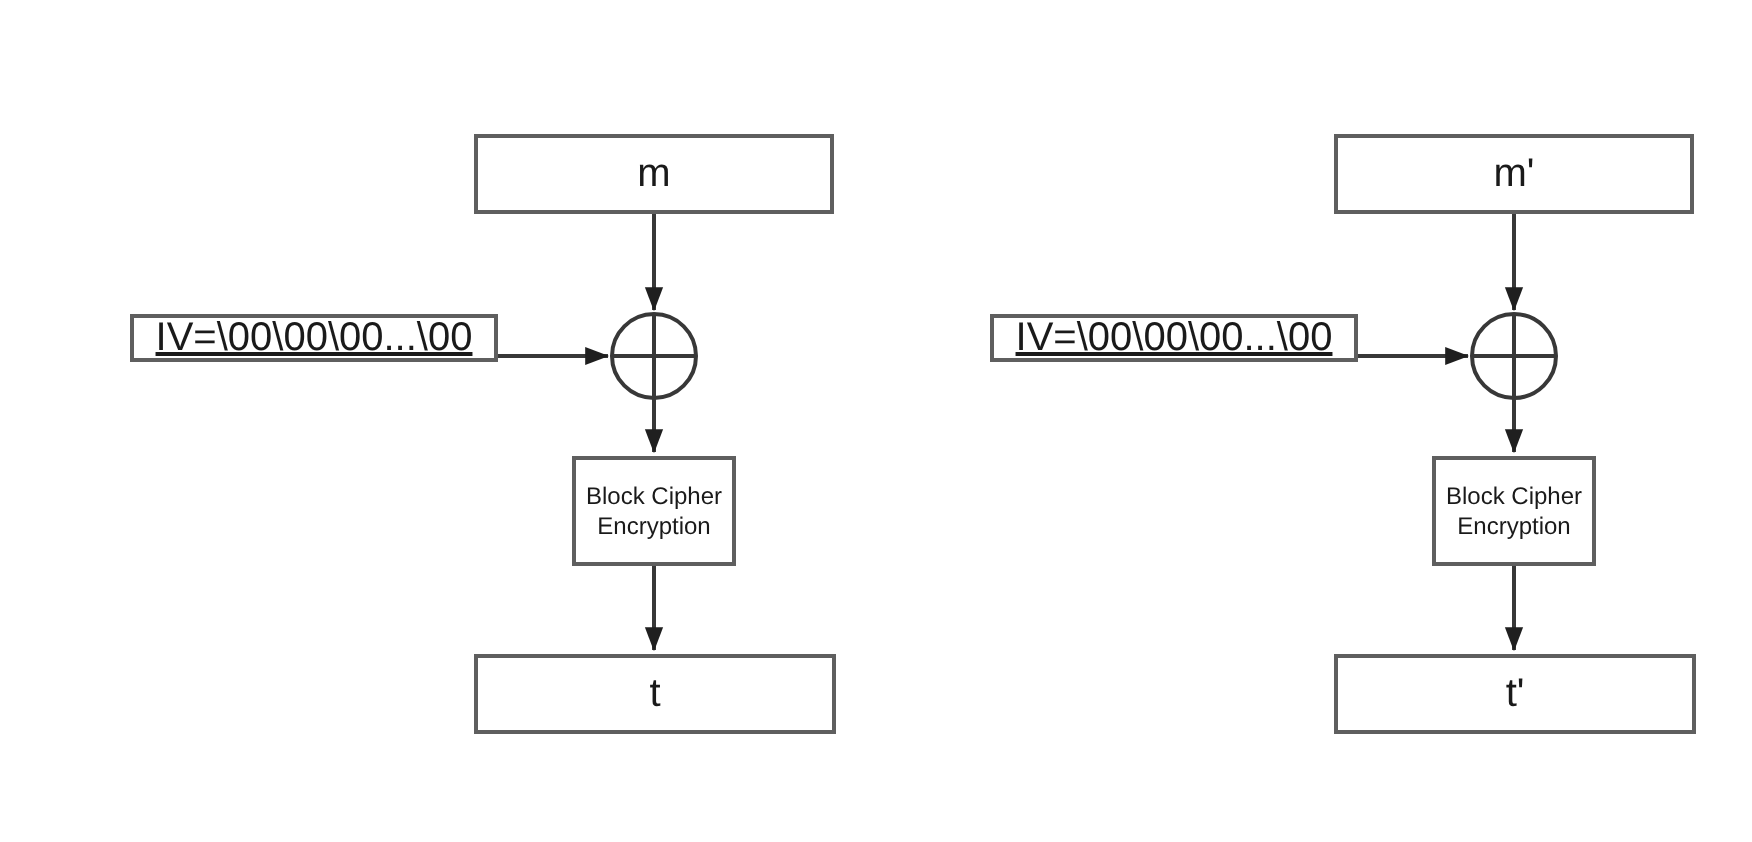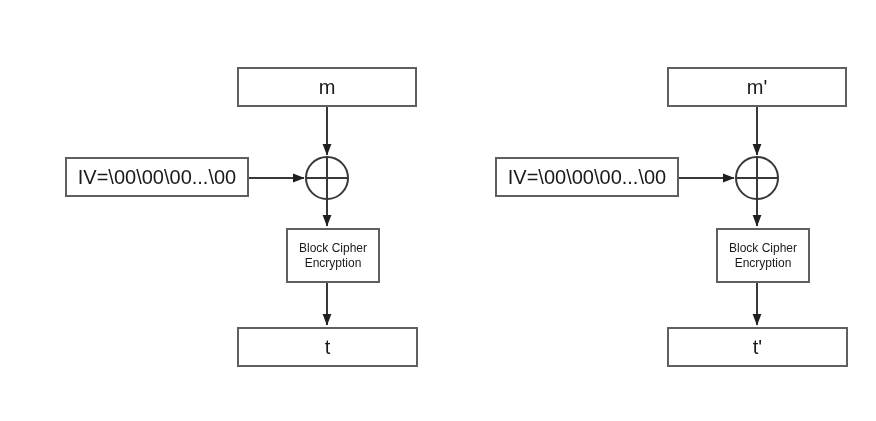--- a/index.html
+++ b/index.html
@@ -31,23 +31,23 @@
     border: 2px solid #5f5f5f;
     background: #ffffff;
     display: flex;
     align-items: center;
     justify-content: center;
     text-align: center;
   }
   .node.big-label { font-size: 20px; }
 
   .msg-box  { left: 237px; top: 67px;  width: 180px; height: 40px; }
-  .iv-box   { left: 65px;  top: 157px; width: 184px; height: 40px; white-space: nowrap; }
+  .iv-box   { left: 65px;  top: 157px; width: 184px; height: 24px; white-space: nowrap; text-decoration: underline; }
   .cipher-box {
-    left: 286px; top: 228px; width: 94px; height: 55px;
+    left: 286px; top: 228px; width: 82px; height: 55px;
     font-size: 12px; line-height: 15px;
     flex-direction: column;
   }
   .tag-box  { left: 237px; top: 327px; width: 181px; height: 40px; }
 
   .wires {
     position: absolute;
     left: 0; top: 0;
     width: 446px; height: 421px;
     pointer-events: none;

